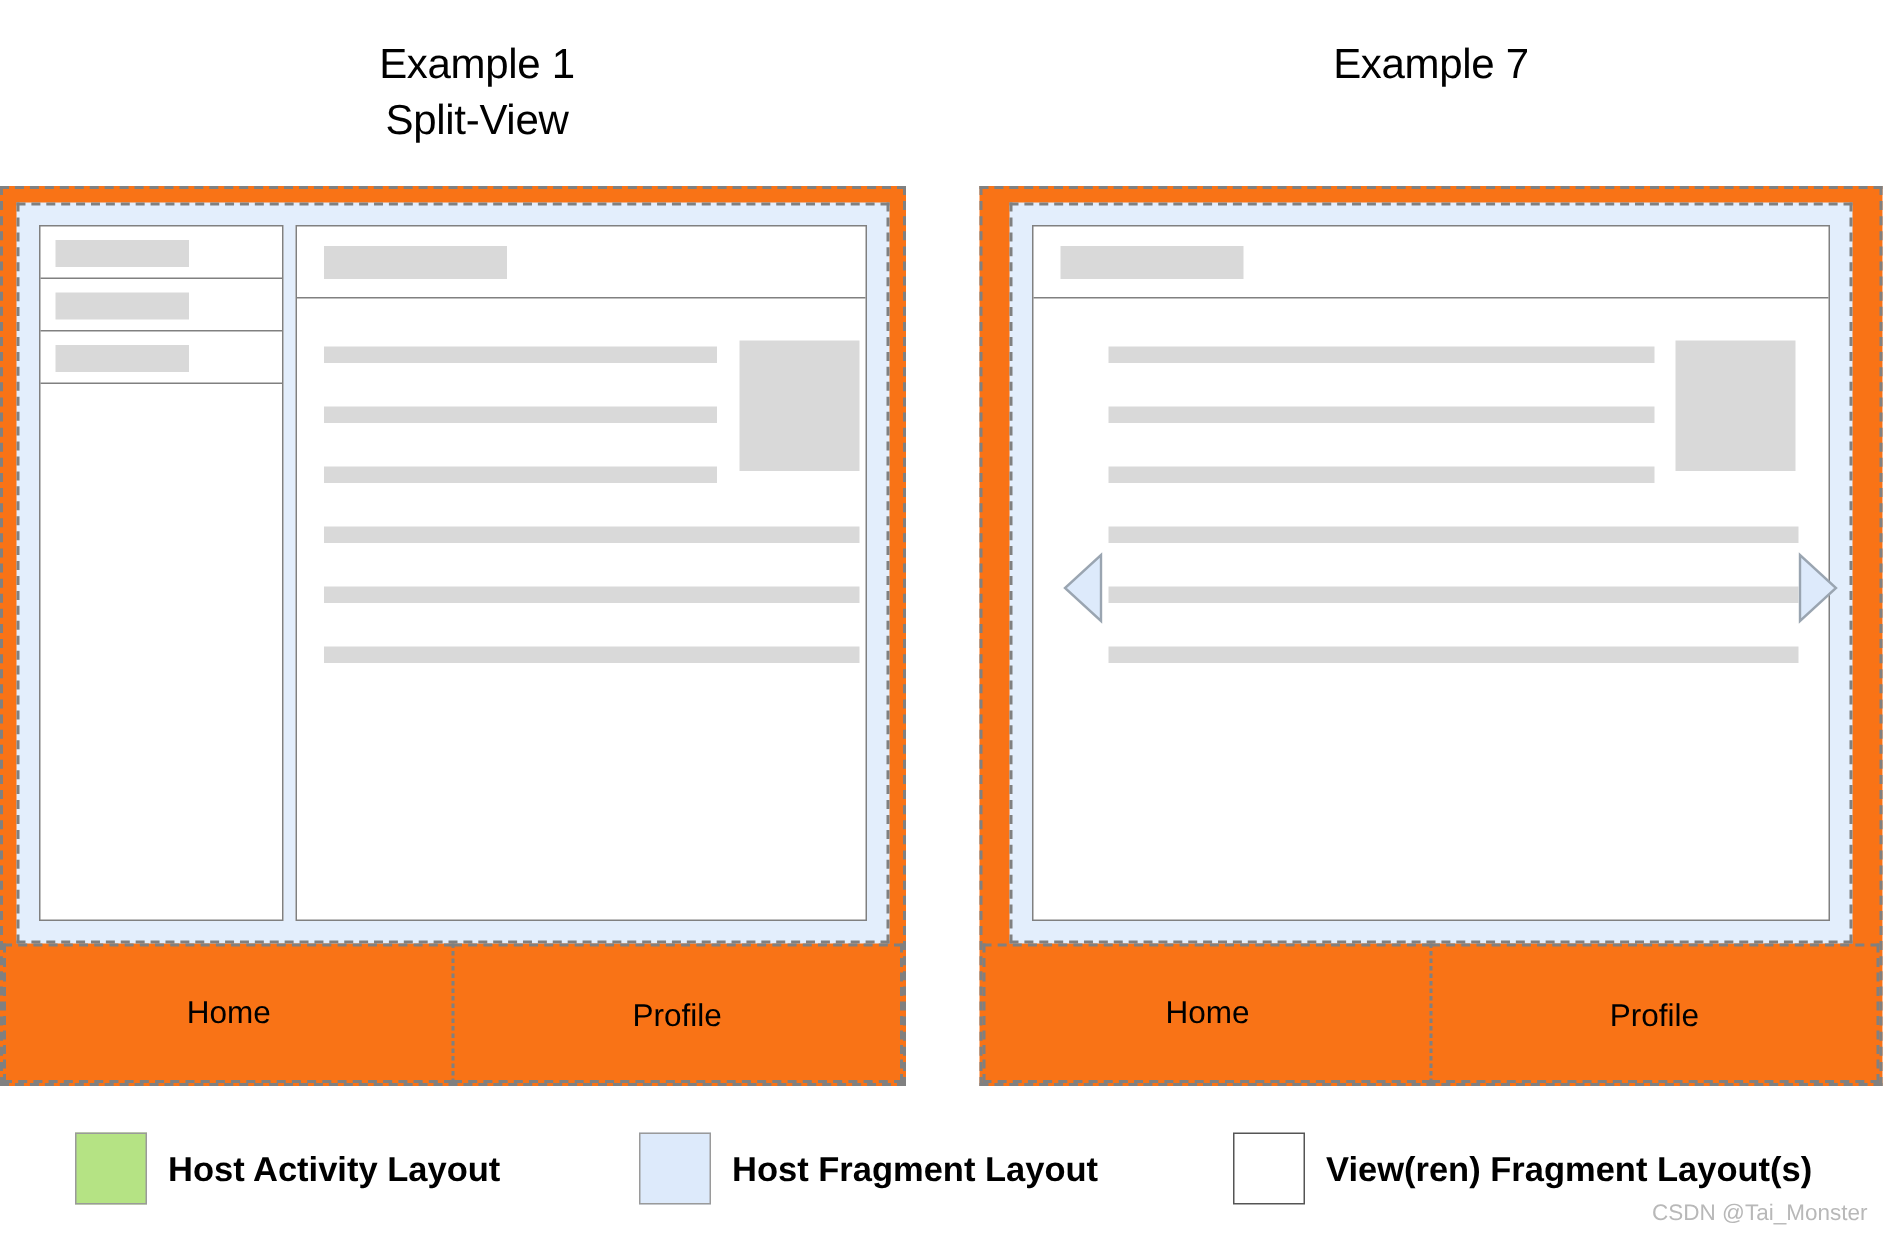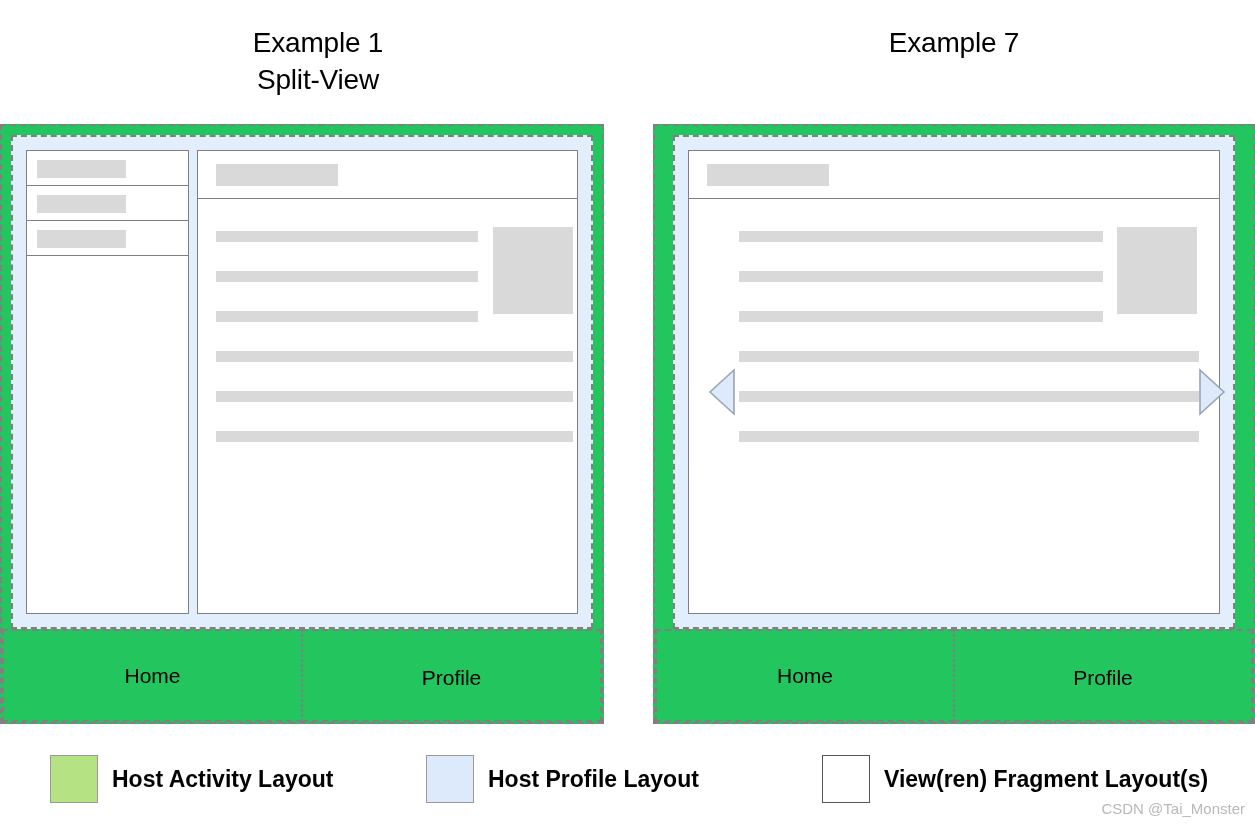--- a/index.html
+++ b/index.html
@@ -34,21 +34,21 @@
     letter-spacing: -0.2px;
   }
   .example-title .t-line { display: block; white-space: nowrap; }
   #title-1 { left: 0px;   width: 604px; padding-left: 16px; }
   #title-2 { left: 653px; width: 602px; }
 
   
   .device {
     position: absolute;
     top: 124px;
-    background: #22c55e;
+    background: #f97316;
     border: 2px dashed #808080;
     box-sizing: border-box;
   }
   #device-1 { left: 0px;   width: 604px; height: 600px; }
   #device-2 { left: 653px; width: 602px; height: 600px; }
 
   
   .host-fragment {
     position: absolute;
     background: #e3eefc;
@@ -327,21 +327,21 @@
   </div>
 </div>
 
 <div class="legend">
   <div class="legend-item" id="legend-item-0">
     <span class="legend-swatch sw-green"></span>
     <span class="legend-label">Host Activity Layout</span>
   </div>
   <div class="legend-item" id="legend-item-1">
     <span class="legend-swatch sw-blue"></span>
-    <span class="legend-label">Host Profile Layout</span>
+    <span class="legend-label">Host Fragment Layout</span>
   </div>
   <div class="legend-item" id="legend-item-2">
     <span class="legend-swatch sw-white"></span>
     <span class="legend-label">View(ren) Fragment Layout(s)</span>
   </div>
 </div>
 
 <div id="watermark">CSDN @Tai_Monster</div>
 
 </body></html>

